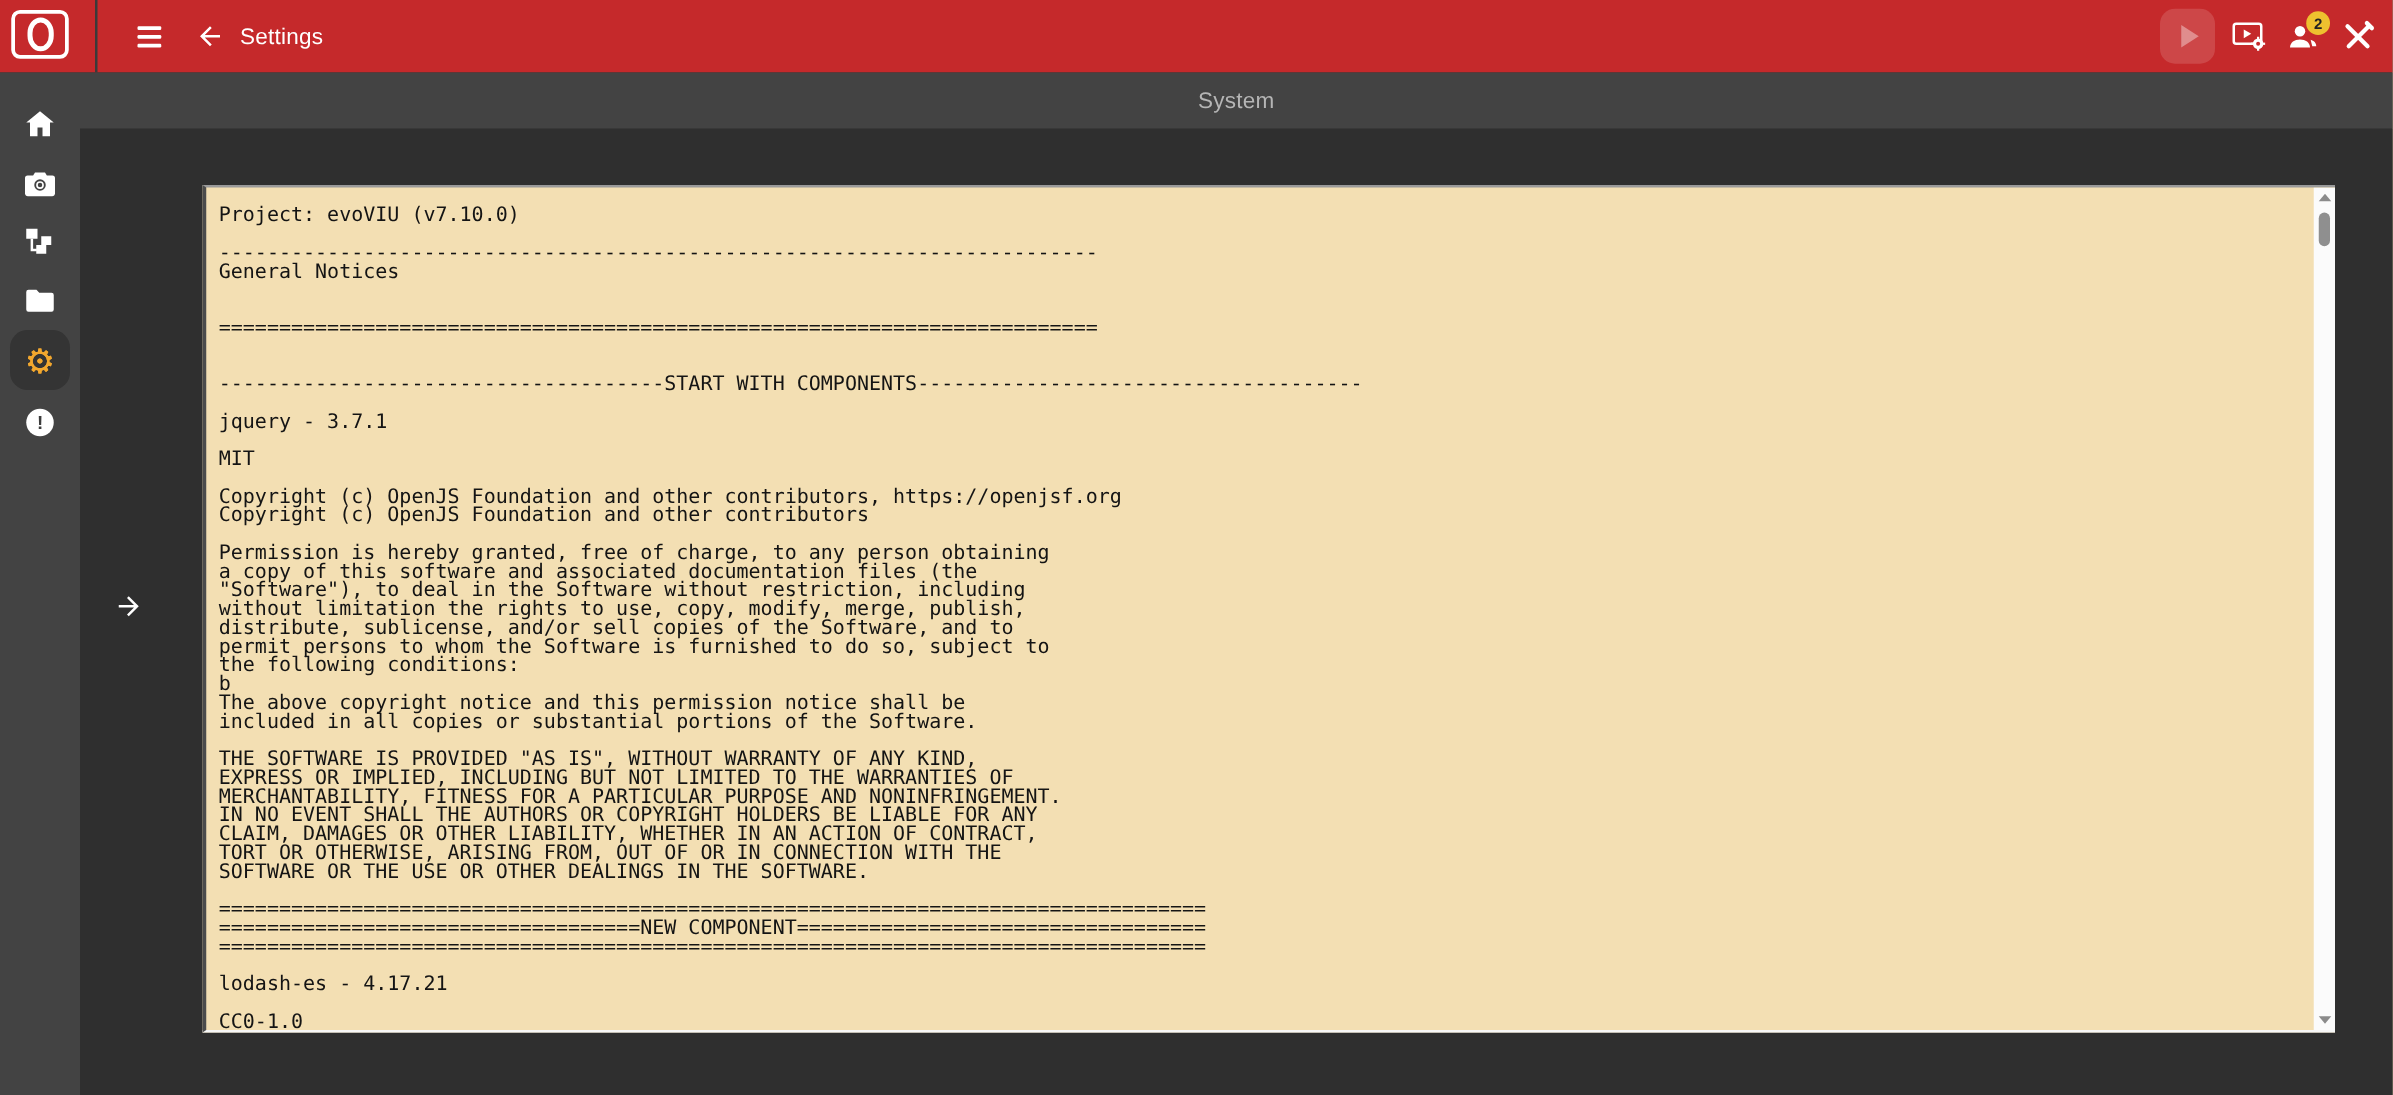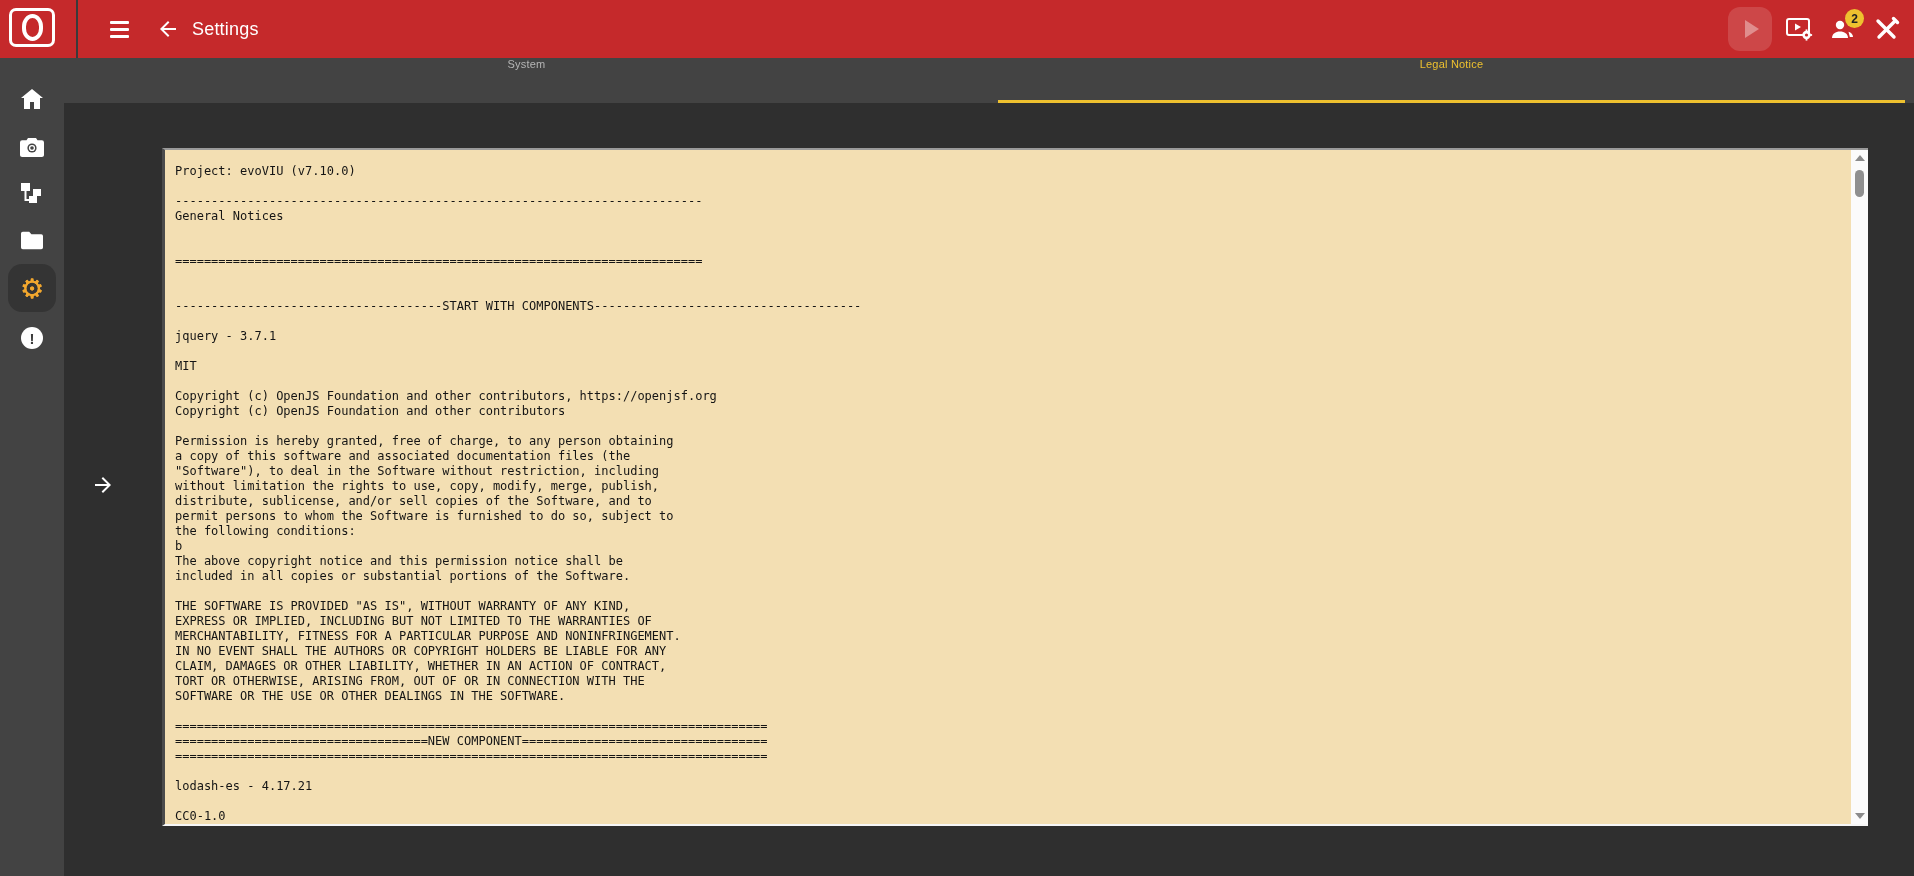--- a/index.html
+++ b/index.html
@@ -60,40 +60,40 @@
     display:flex;align-items:center;justify-content:center;font-weight:bold;font-size:15px;
     font-family:"Liberation Sans", sans-serif;
   }
 
   
   .tabbar{
     position:absolute;left:64px;top:58px;width:1850px;height:45px;background:#434343;
     display:flex;
   }
   .tab{
-    flex:1;display:flex;justify-content:center;
-    color:#b5b5b5;font-size:11px;letter-spacing:.2px;position:relative;cursor:pointer;
+    flex:1;display:flex;align-items:center;justify-content:center;
+    color:#b5b5b5;font-size:18px;letter-spacing:.2px;position:relative;cursor:pointer;
   }
   .tab.active{color:#eec12f;}
   .tab-underline{position:absolute;left:9px;right:9px;bottom:0;height:3px;background:#eec12f;}
 
   
   .content{position:absolute;left:64px;top:103px;width:1850px;height:773px;background:#2f2f2f;}
   .drawer-arrow{position:absolute;left:24px;top:367px;width:30px;height:30px;display:flex;align-items:center;justify-content:center;cursor:pointer;}
 
   .legal-box{
     position:absolute;left:98px;top:45px;width:1706px;height:678px;box-sizing:border-box;
     background:#f3dfb3;
     border-top:2px solid #9a9a9a;border-left:3px solid #4b4b4b;border-bottom:2px solid #f7f7f7;
     overflow:hidden;
   }
   .legal-pre{
     margin:0;padding:14px 10px 0 10px;
     font-family:"DejaVu Sans Mono","Liberation Mono",monospace;
-    font-size:12px;line-height:15px;color:#141414;
+    font-size:16px;line-height:15px;color:#141414;
     white-space:pre;
   }
   .vscroll{
     position:absolute;right:0;top:0;bottom:0;width:17px;background:#fbfbfb;
   }
   .scroll-up,.scroll-down{position:absolute;left:0;width:17px;height:16px;display:flex;align-items:center;justify-content:center;cursor:pointer;}
   .scroll-up{top:0;}
   .scroll-down{bottom:0;}
   .tri-up{width:0;height:0;border-left:5px solid transparent;border-right:5px solid transparent;border-bottom:6px solid #8b8b8b;}
   .tri-down{width:0;height:0;border-left:5px solid transparent;border-right:5px solid transparent;border-top:6px solid #8b8b8b;}
@@ -208,24 +208,20 @@
 
     <div class="side-item" style="top:263px">
       <div class="alert-circle">!</div>
     </div>
   </div>
 
   <div class="tabbar">
     <div class="tab">
       <span>System</span>
     </div>
-    <div class="tab active">
-      <span>Legal Notice</span>
-      <div class="tab-underline"></div>
-    </div>
   </div>
 
   <div class="content">
 
     <div class="drawer-arrow">
       <svg width="24" height="24" viewBox="0 0 24 24">
         <path d="M4 11h12.2l-5.6-5.6L12 4l8 8-8 8-1.4-1.4 5.6-5.6H4z" fill="#fff"></path>
       </svg>
     </div>
 

